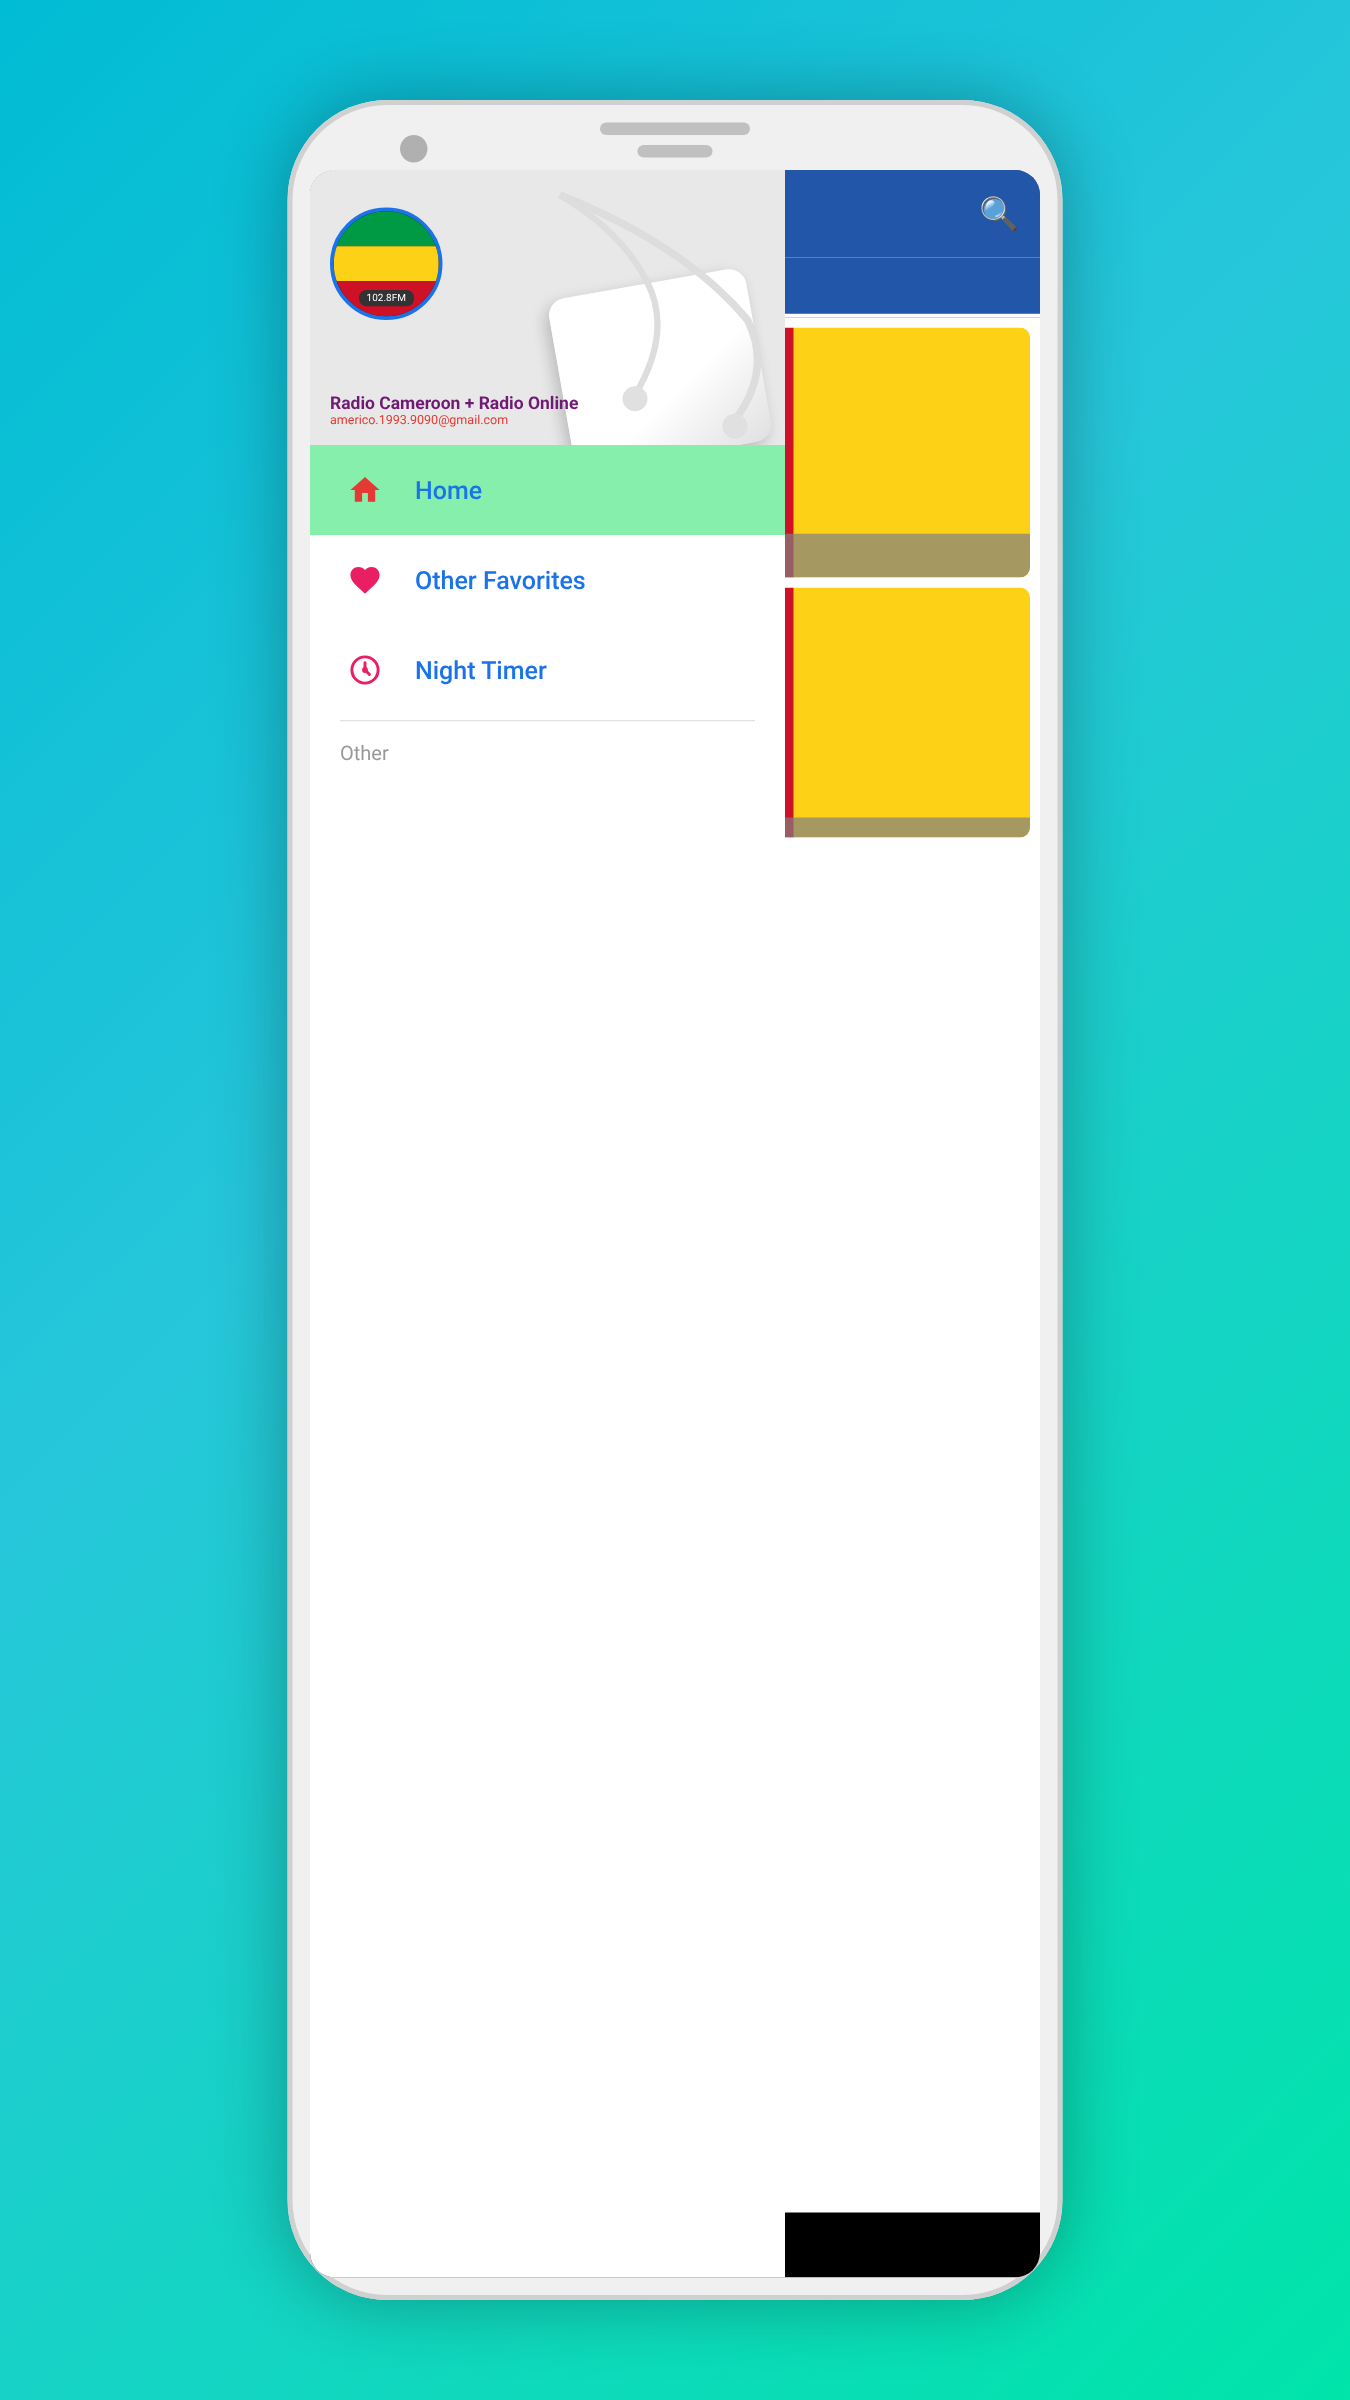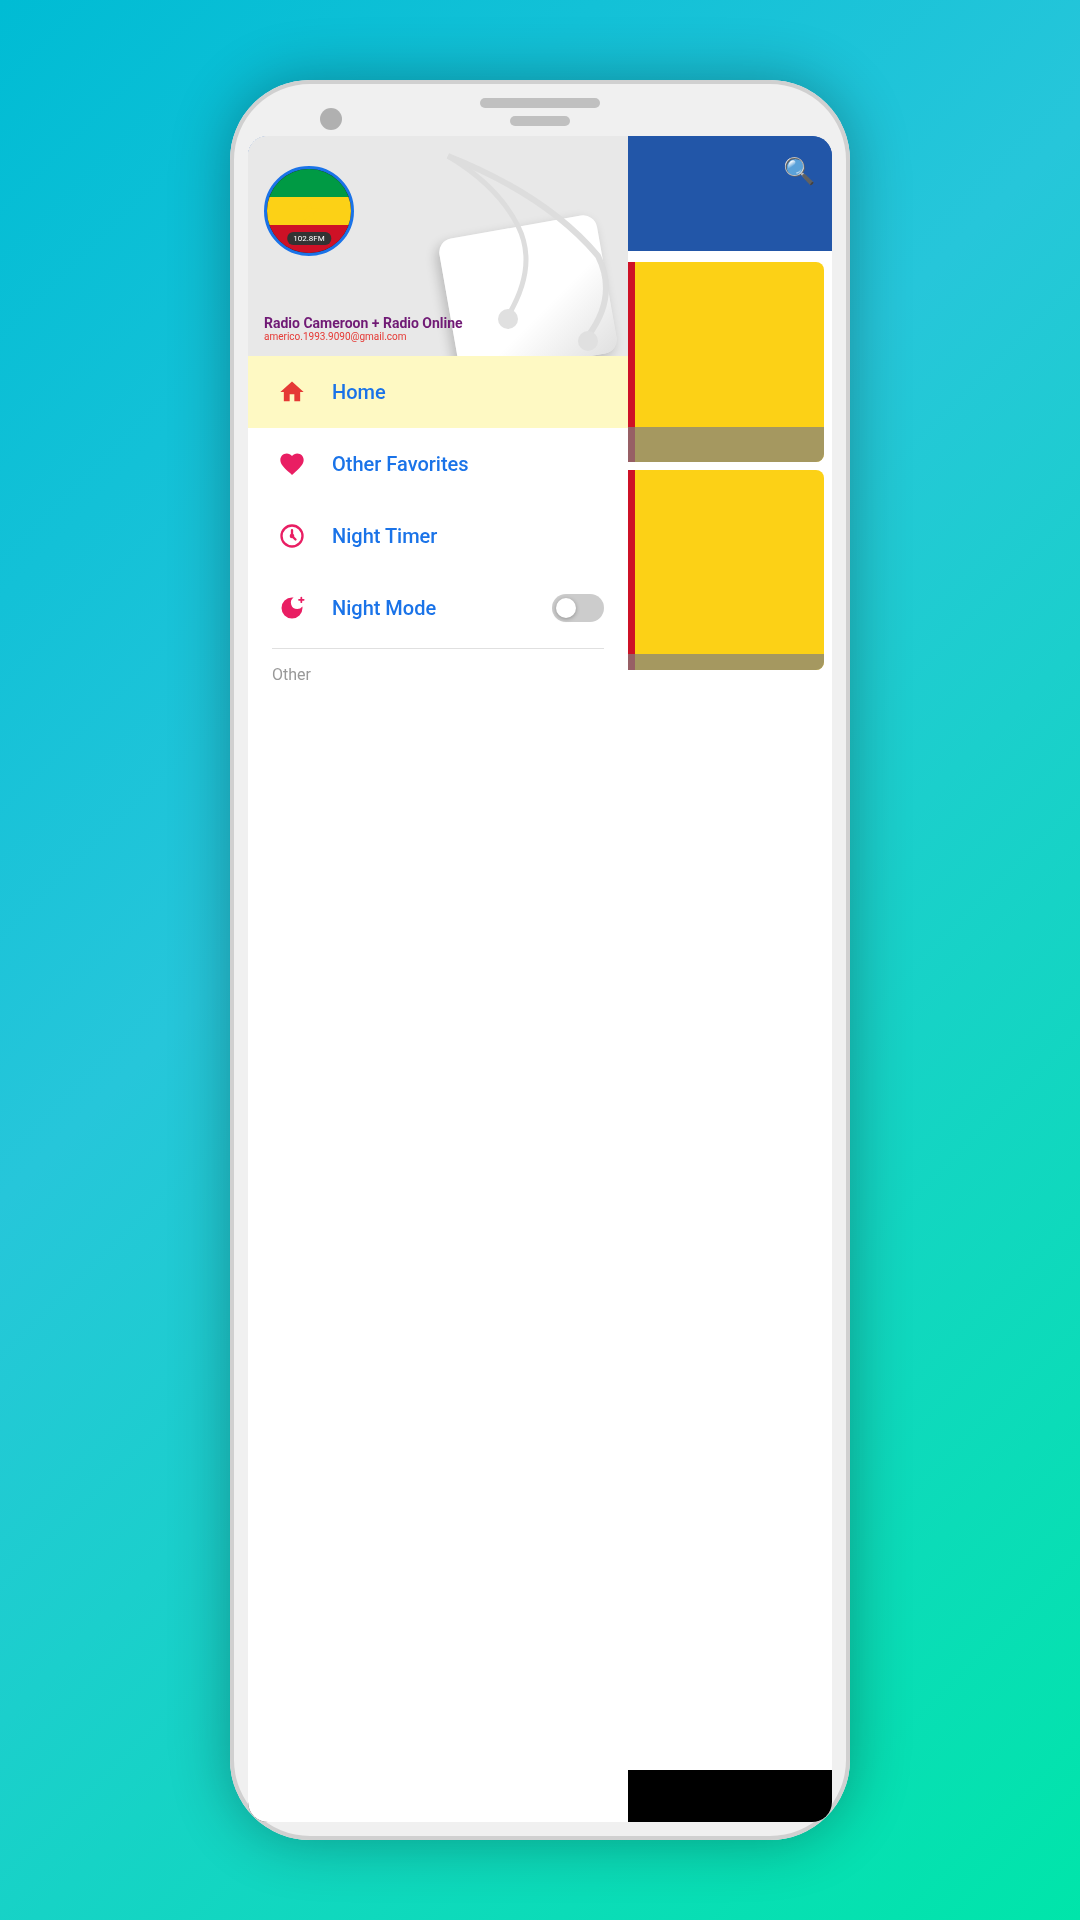--- a/index.html
+++ b/index.html
@@ -196,21 +196,21 @@
     .menu-item {
       display: flex;
       align-items: center;
       padding: 0 24px;
       height: 72px;
       cursor: pointer;
       border-bottom: none;
     }
 
     .menu-item.active {
-      background: #fef9c3;
+      background: #86efac;
       text-align: center;
     }
 
     .menu-icon {
       width: 40px;
       height: 40px;
       display: flex;
       align-items: center;
       justify-content: center;
       font-size: 26px;
@@ -527,34 +527,20 @@
           <div class="menu-icon">
             <svg width="28" height="28" viewBox="0 0 24 24" fill="none" stroke="#e91e63" stroke-width="2">
               <circle cx="12" cy="12" r="9"></circle>
               <path d="M12 7v5l3 3" stroke-linecap="round"></path>
               <circle cx="12" cy="12" r="1" fill="#e91e63"></circle>
             </svg>
           </div>
           <span class="menu-label">Night Timer</span>
         </div>
 
-        <div class="menu-item">
-          <div class="menu-icon">
-            <svg width="28" height="28" viewBox="0 0 24 24" fill="#e91e63">
-              <path d="M12 3a9 9 0 1 0 9 9c0-.46-.04-.92-.1-1.36a5.389 5.389 0 0 1-4.4 2.26 5.403 5.403 0 0 1-3.14-9.8c-.44-.06-.9-.1-1.36-.1z"></path>
-              <path d="M20 3v4M22 5h-4" stroke="#e91e63" stroke-width="1.5" fill="none" stroke-linecap="round"></path>
-            </svg>
-          </div>
-          <span class="menu-label">Night Mode</span>
-          <div class="menu-toggle">
-            <div class="toggle-switch off">
-              <div class="toggle-knob"></div>
-            </div>
-          </div>
-        </div>
 
         <div class="divider"></div>
 
         <div class="section-label">Other</div>
 
       </div>
     </div>
 
   </div>
 </div>

